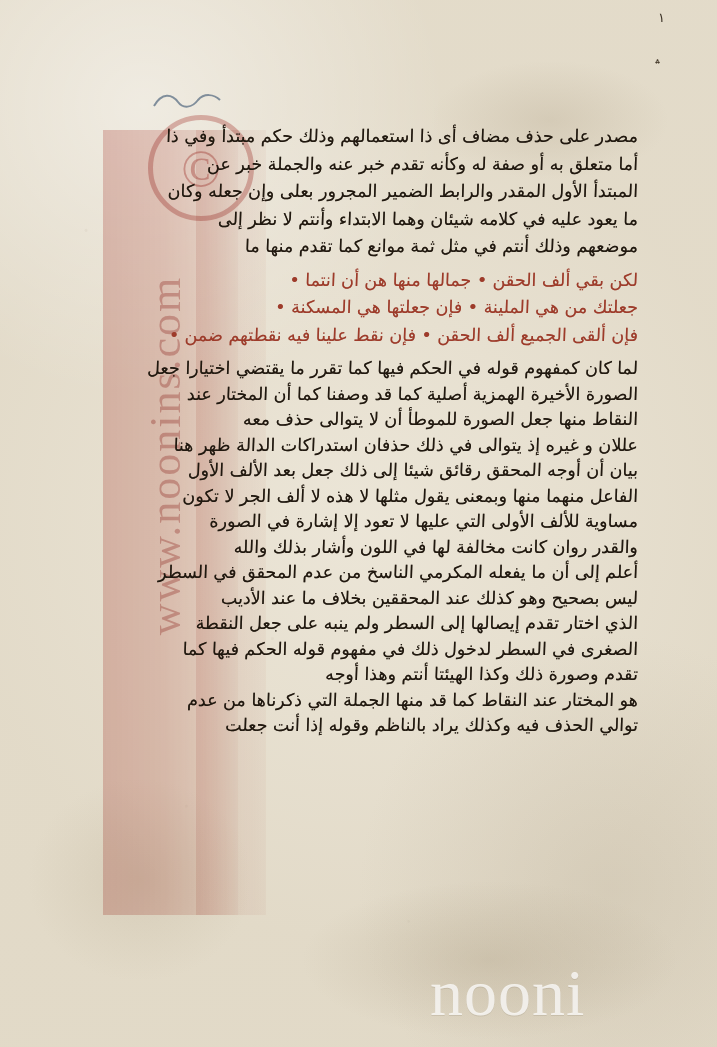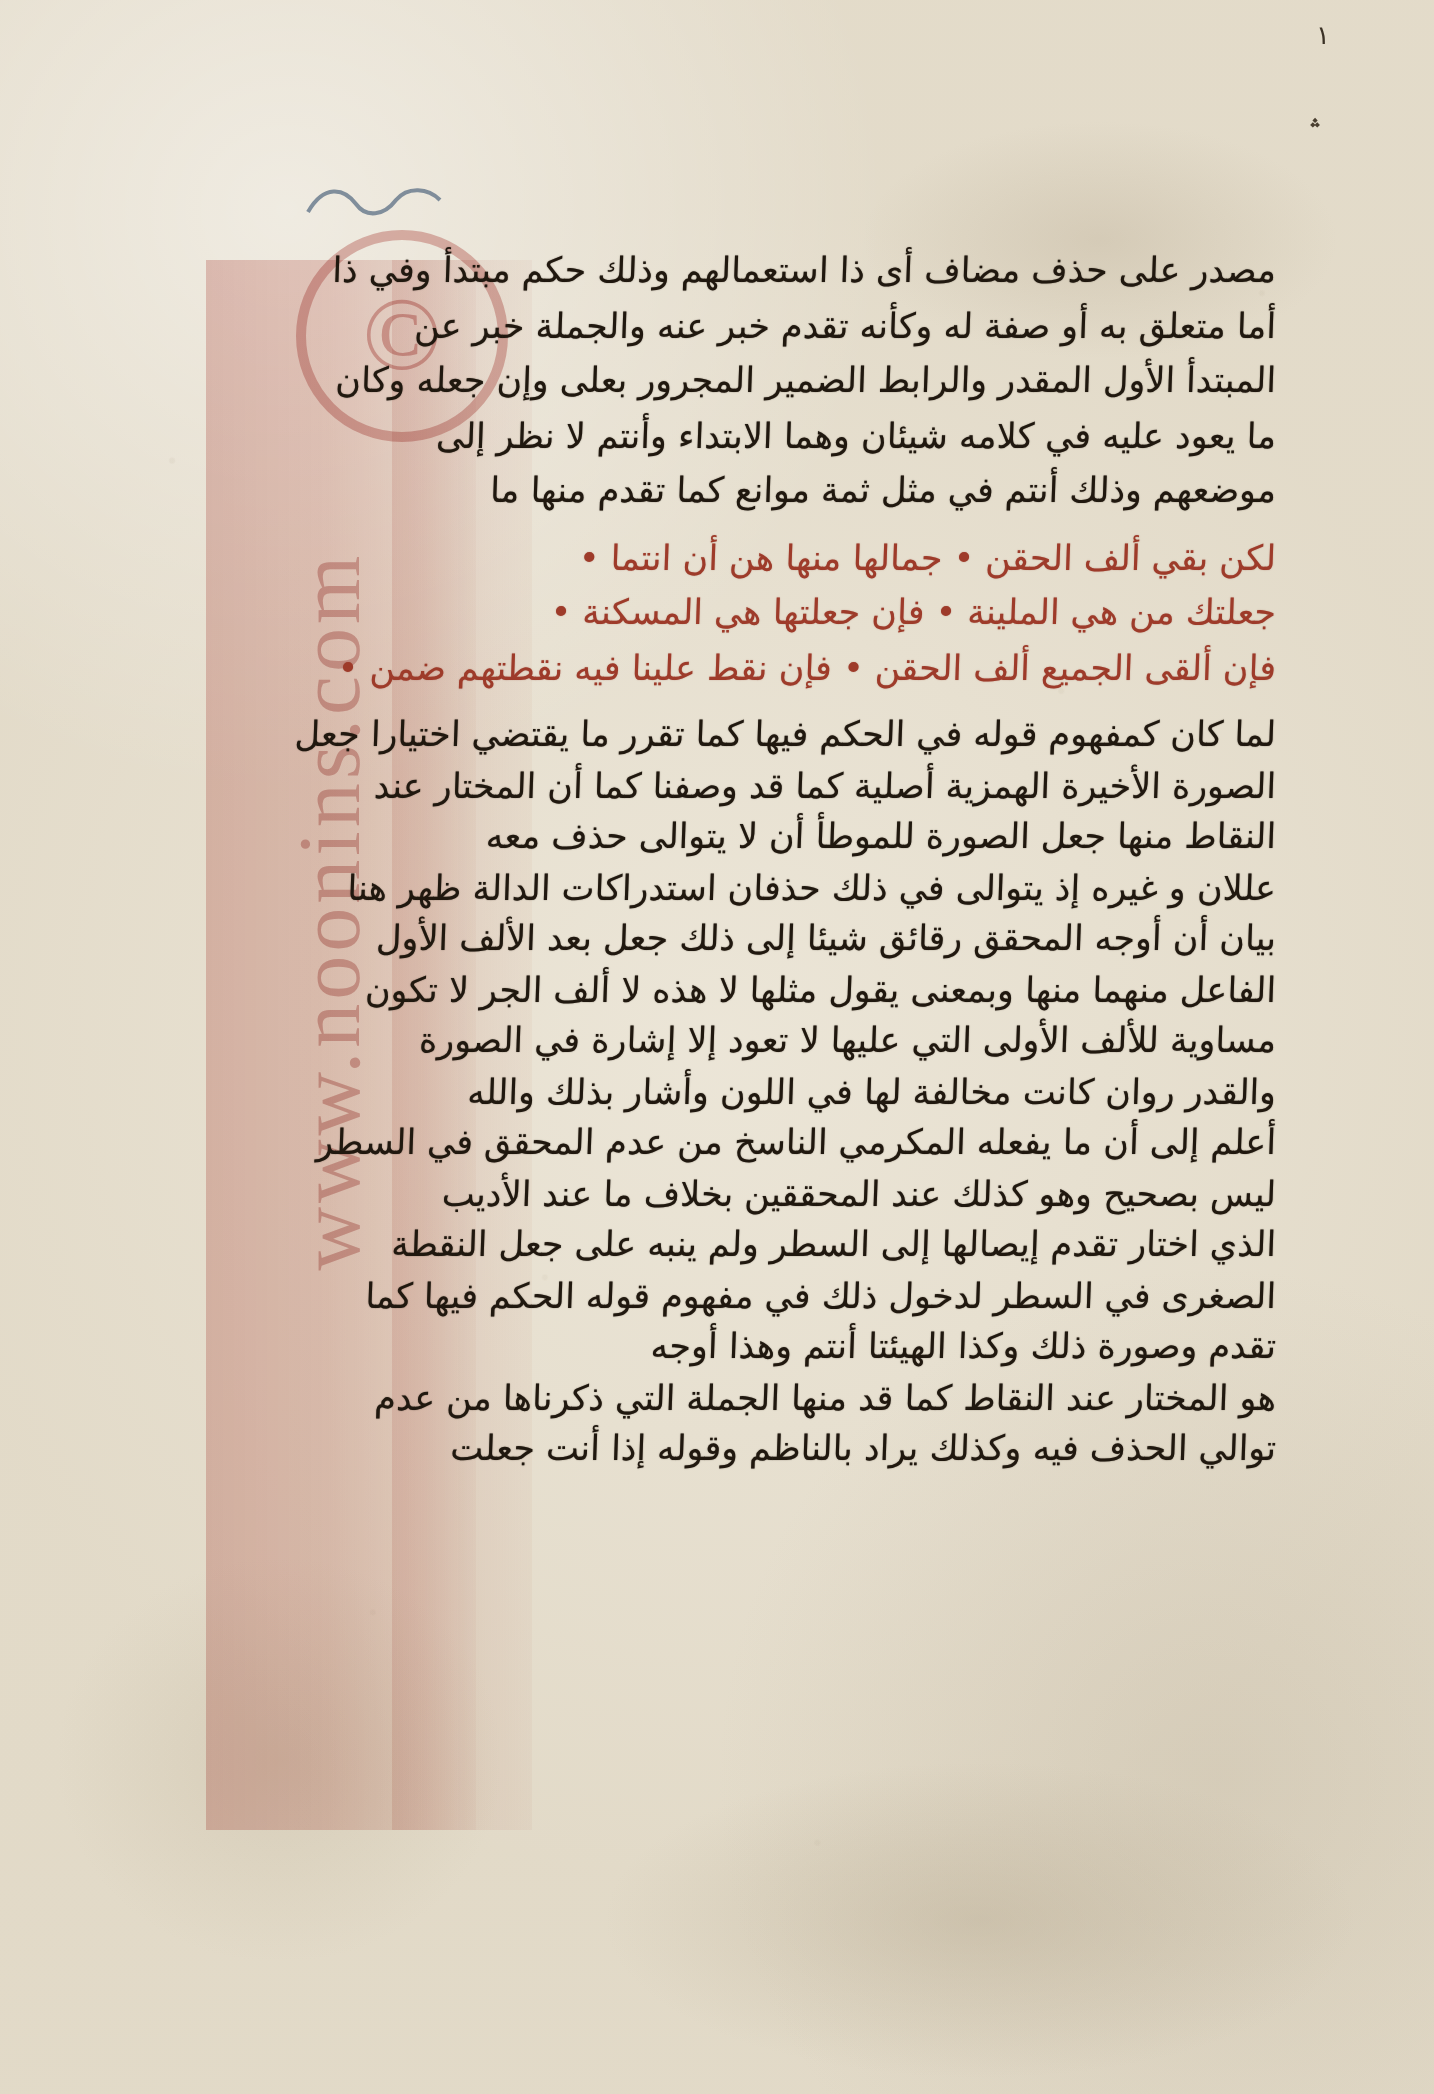--- a/index.html
+++ b/index.html
@@ -227,13 +227,14 @@
     <div class="line tight">والقدر روان كانت مخالفة لها في اللون وأشار بذلك والله</div>
     <div class="line tight">أعلم إلى أن ما يفعله المكرمي الناسخ من عدم المحقق في السطر</div>
     <div class="line tight">ليس بصحيح وهو كذلك عند المحققين بخلاف ما عند الأديب</div>
     <div class="line tight">الذي اختار تقدم إيصالها إلى السطر ولم ينبه على جعل النقطة</div>
     <div class="line tight">الصغرى في السطر لدخول ذلك في مفهوم قوله الحكم فيها كما</div>
     <div class="line tight">تقدم وصورة ذلك وكذا الهيئتا أنتم وهذا أوجه</div>
     <div class="line tight">هو المختار عند النقاط كما قد منها الجملة التي ذكرناها من عدم</div>
     <div class="line tight">توالي الحذف فيه وكذلك يراد بالناظم وقوله إذا أنت جعلت</div>
   </div>
 
+  <div class="wm-bottom">nooni</div>
 </div>
 
 </body></html>

